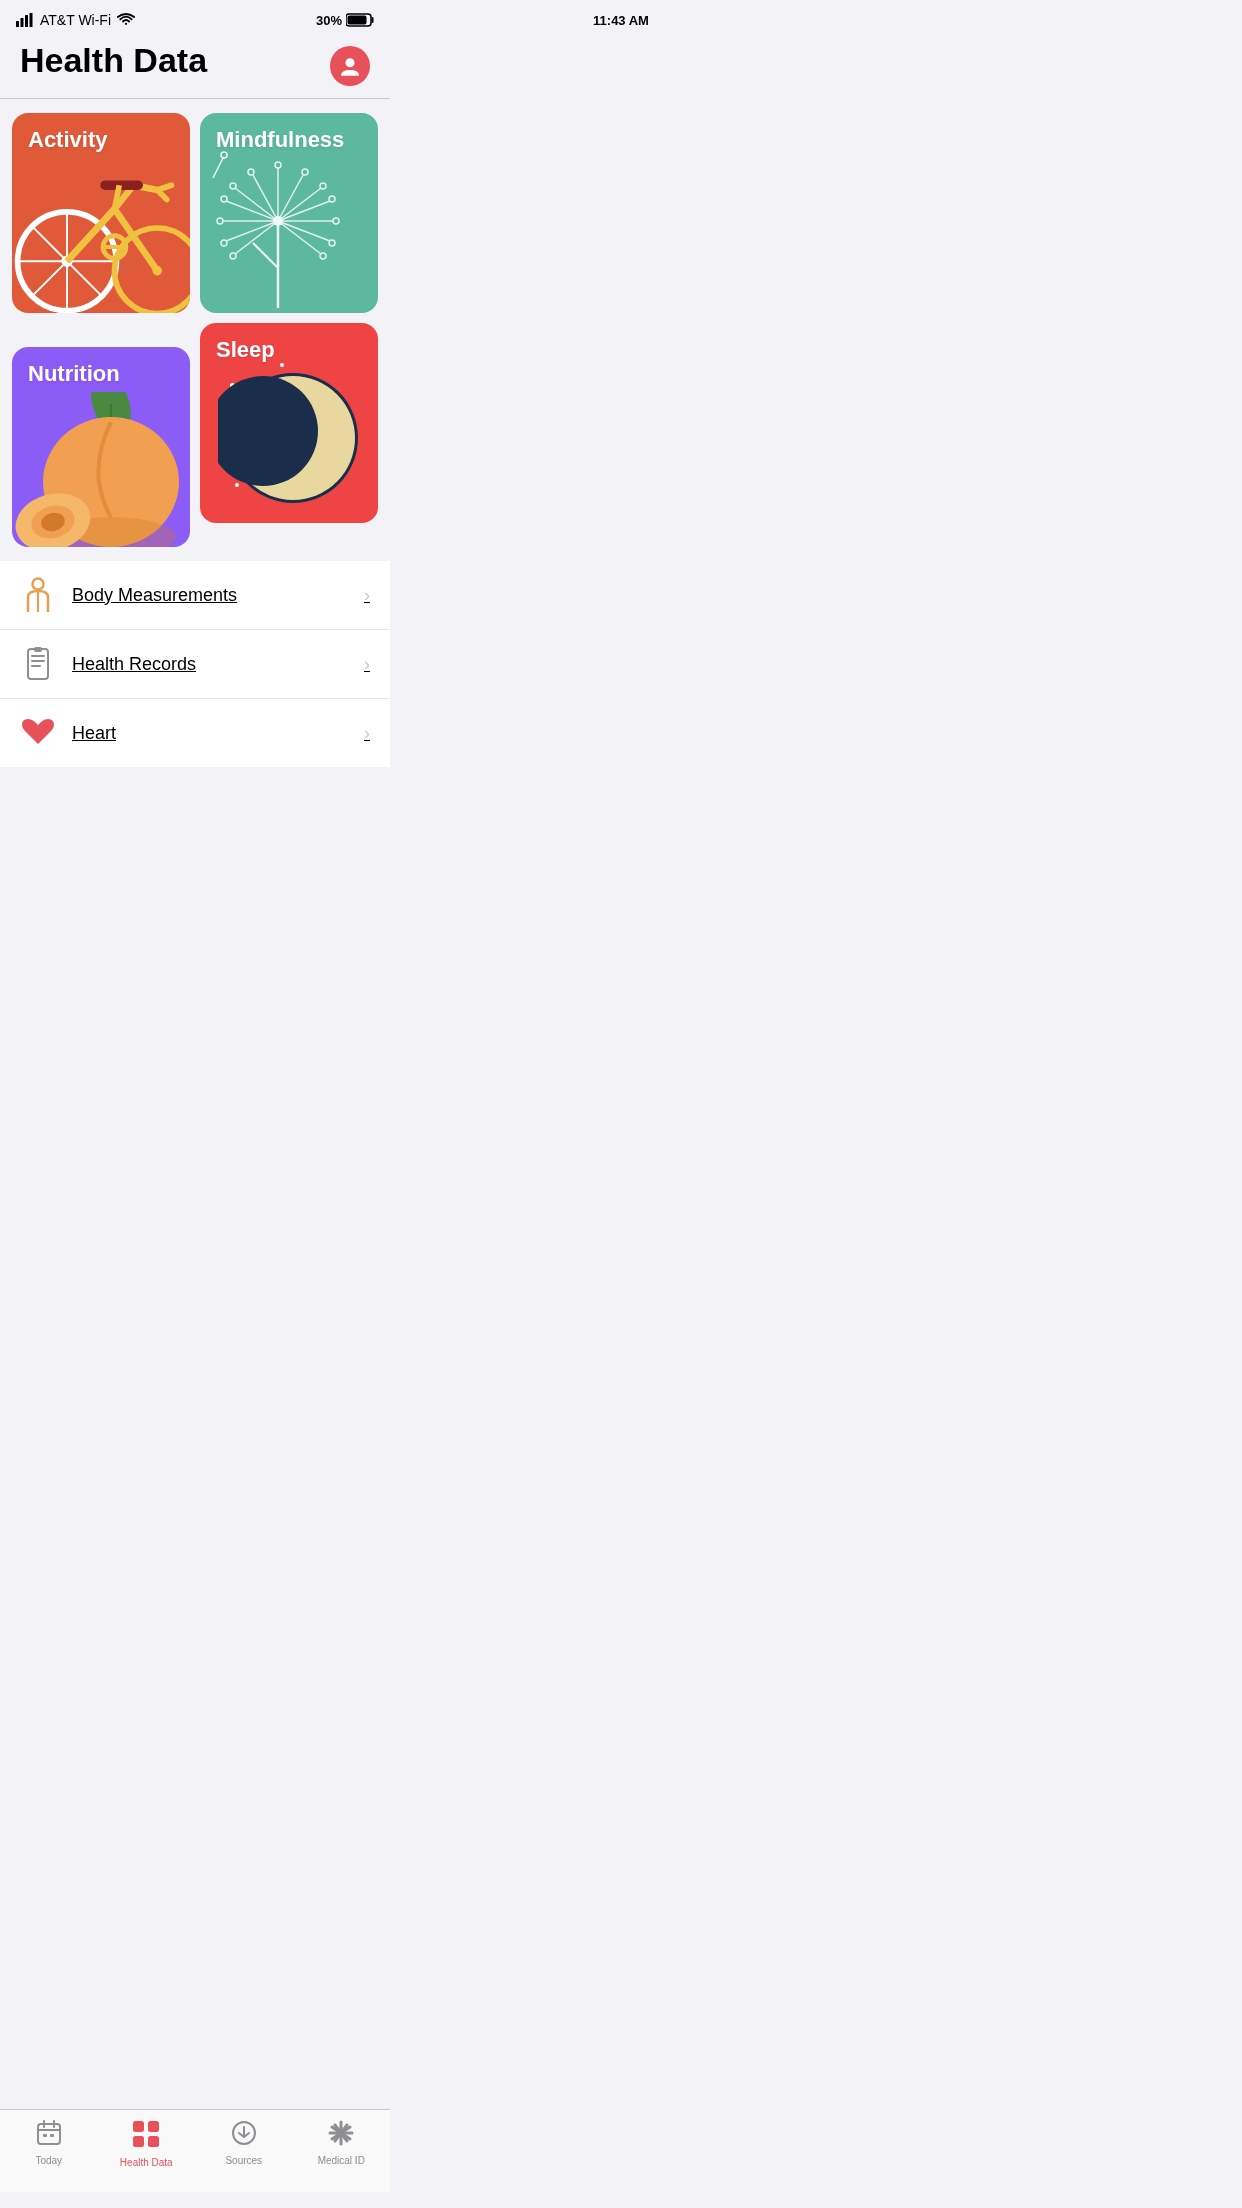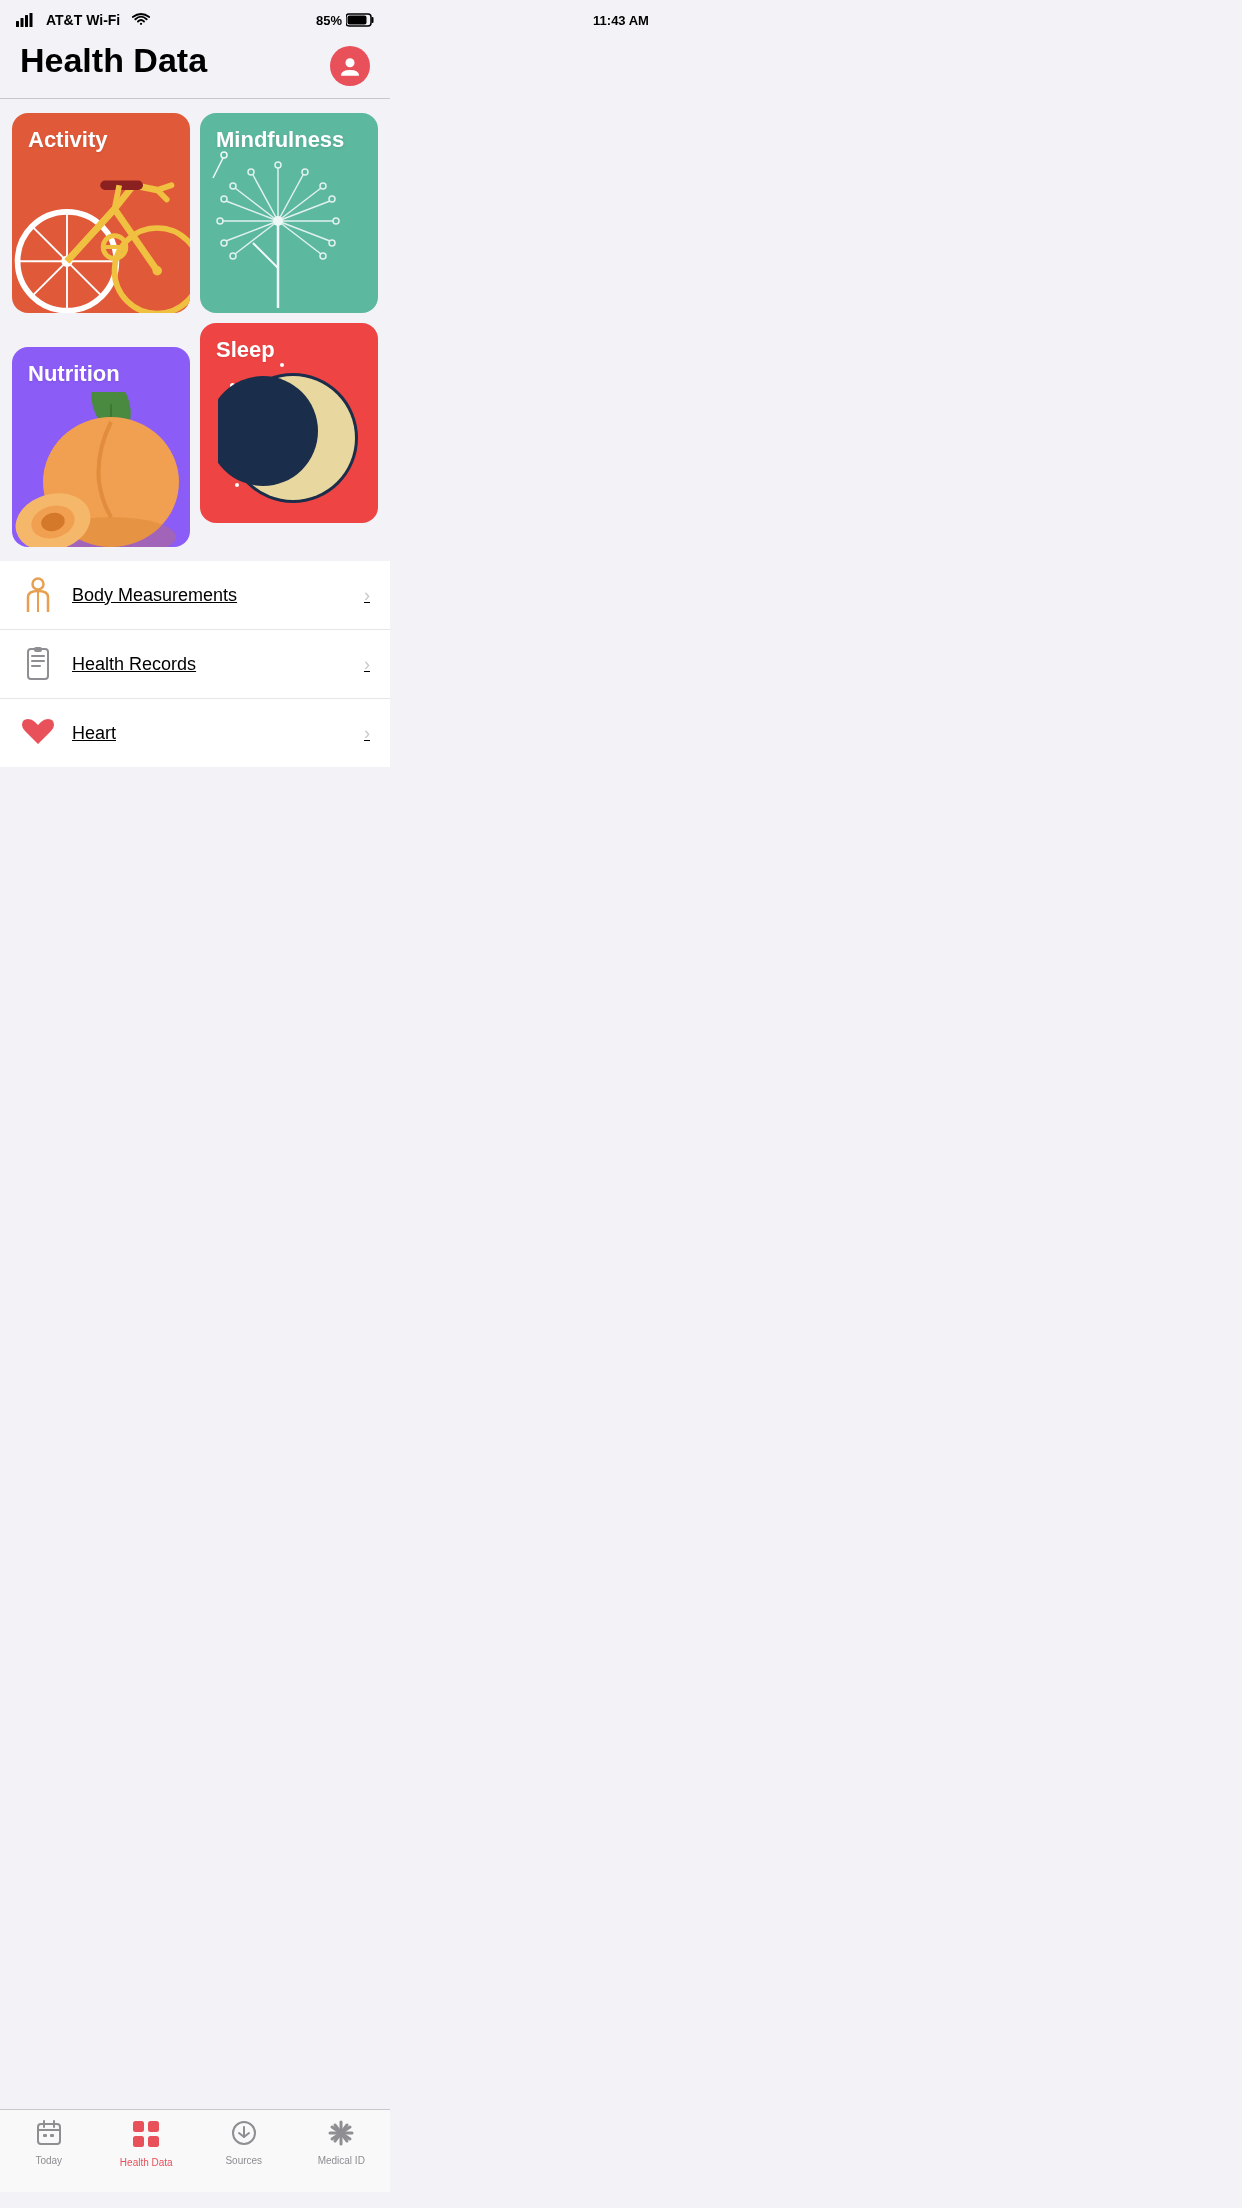--- a/index.html
+++ b/index.html
@@ -17,23 +17,23 @@
     .status-bar {
       display: flex;
       justify-content: space-between;
       align-items: center;
       padding: 12px 16px 6px;
       background: #f2f2f7;
     }
     .status-left {
       display: flex;
       align-items: center;
-      gap: 12px;
+      gap: 6px;
       font-size: 14px;
-      font-weight: 700;
+      font-weight: 400;
     }
     .status-time {
       font-size: 13px;
       font-weight: 600;
       position: absolute;
       left: 50%;
       transform: translateX(-50%);
     }
     .status-right {
       display: flex;
@@ -300,21 +300,21 @@
 
       <svg width="18" height="14" viewBox="0 0 24 18">
         <path d="M12 14 L12 14" stroke="#000" stroke-width="3" stroke-linecap="round"></path>
         <path d="M8 11 Q12 7 16 11" stroke="#000" stroke-width="2.5" fill="none" stroke-linecap="round"></path>
         <path d="M4.5 8 Q12 1 19.5 8" stroke="#000" stroke-width="2.5" fill="none" stroke-linecap="round"></path>
         <path d="M1 5 Q12 -3 23 5" stroke="#000" stroke-width="2.5" fill="none" stroke-linecap="round"></path>
       </svg>
     </div>
     <div class="status-time">11:43 AM</div>
     <div class="status-right">
-      <span>85%</span>
+      <span>30%</span>
       <svg width="28" height="14" viewBox="0 0 28 14">
         <rect x="0" y="1" width="25" height="12" rx="3" ry="3" stroke="#000" stroke-width="1.5" fill="none"></rect>
         <rect x="25.5" y="4" width="2" height="6" rx="1" fill="#000"></rect>
         <rect x="1.5" y="2.5" width="19" height="9" rx="2" fill="#000"></rect>
       </svg>
     </div>
   </div>
 
   <div class="header">
     <h1 class="page-title">Health Data</h1>

